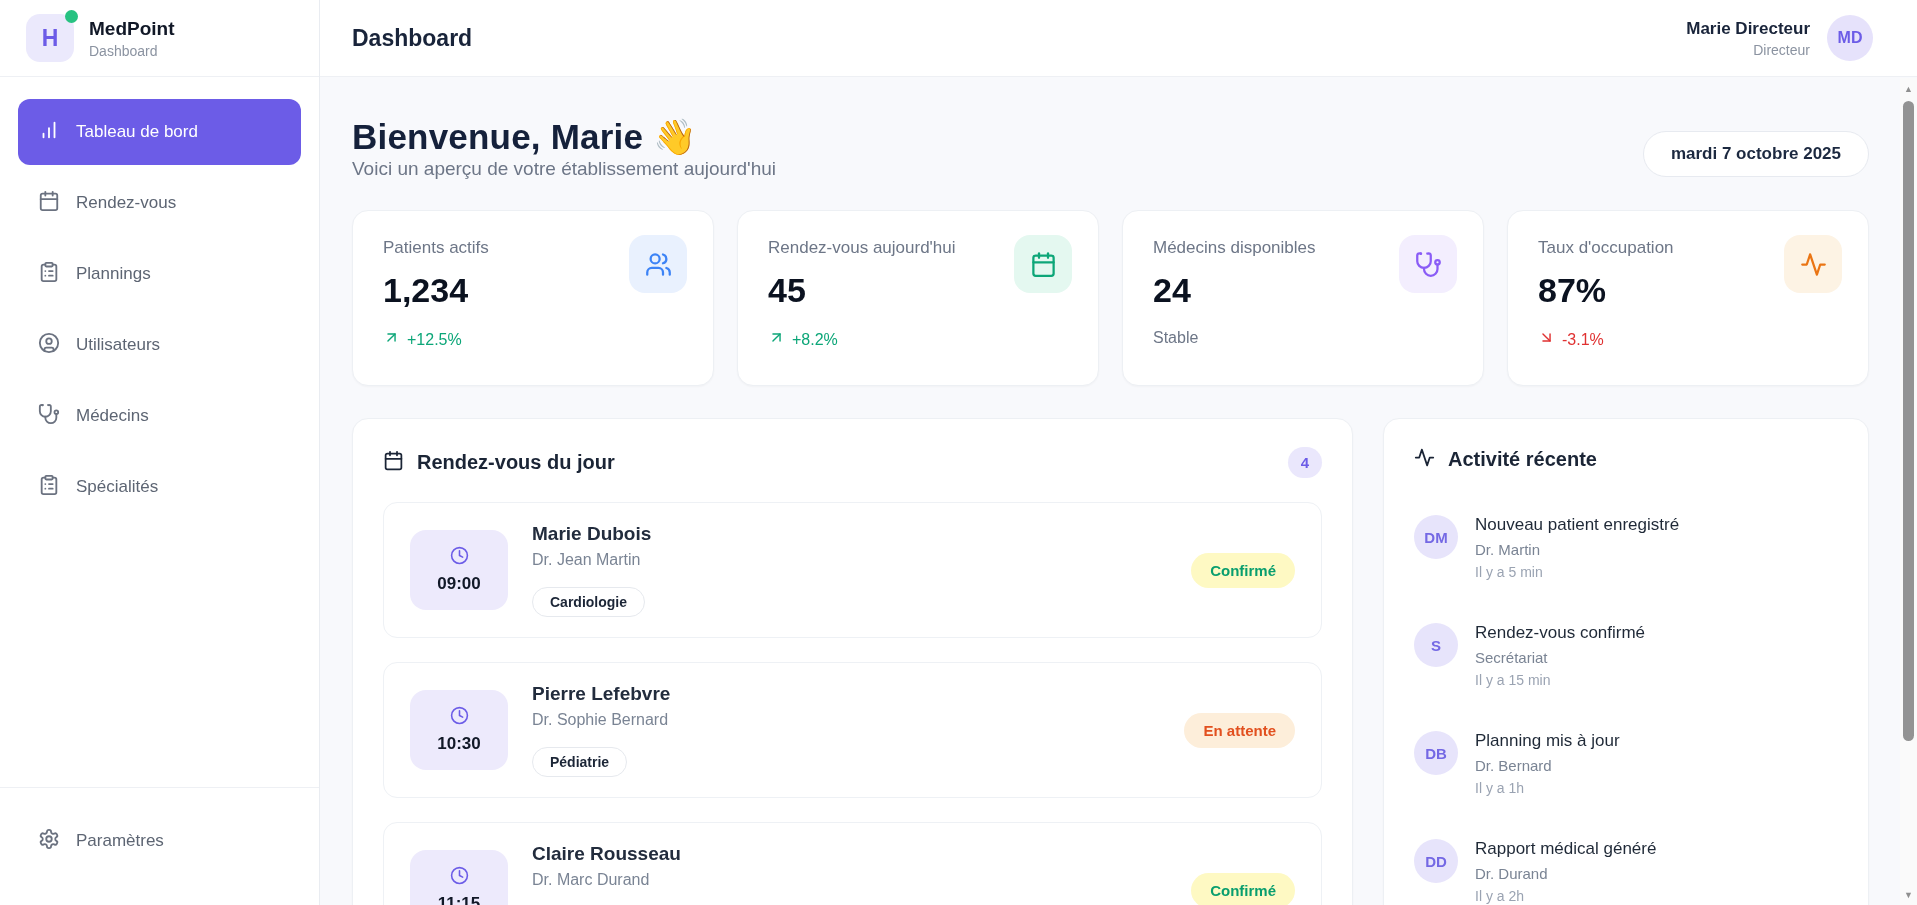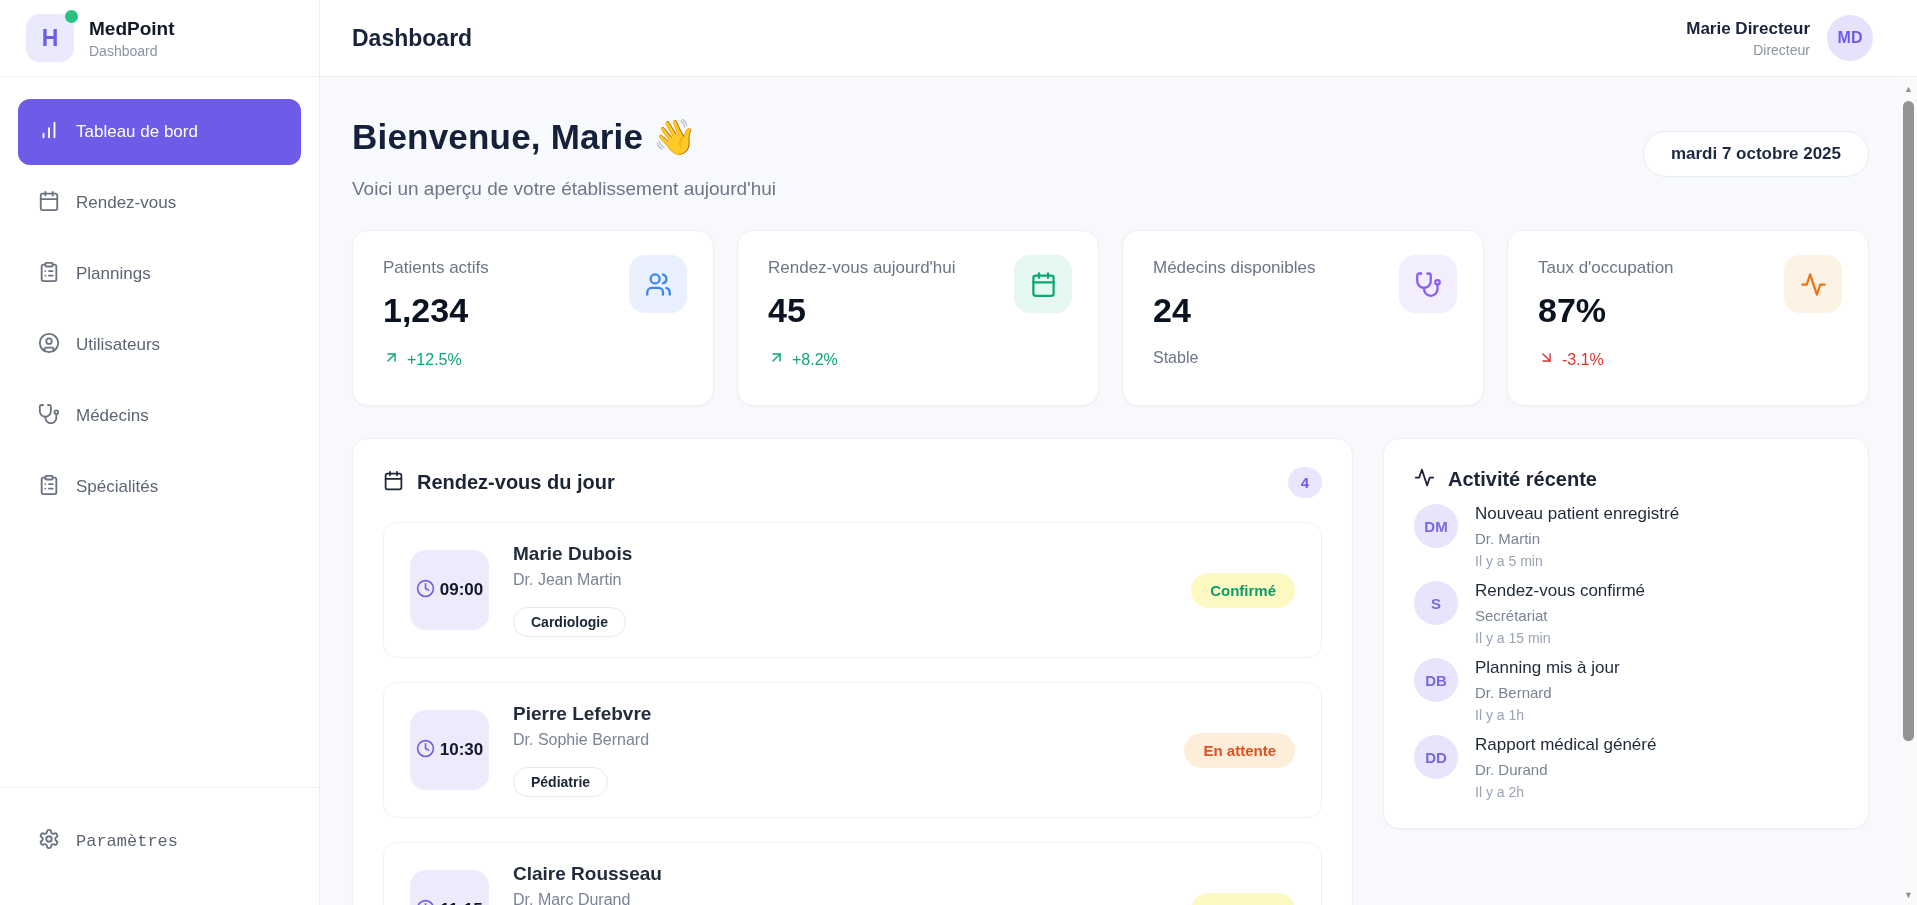--- a/index.html
+++ b/index.html
@@ -17,39 +17,39 @@
   .sidebar-header { height:77px; display:flex; align-items:center; gap:15px; padding:0 26px; border-bottom:1px solid #eef0f4; }
   .logo-box { width:48px; height:48px; border-radius:14px; background:#ebe9fc; position:relative; display:flex; align-items:center; justify-content:center; font-size:23px; font-weight:700; color:#6c5ce7; }
   .logo-dot { position:absolute; top:-4px; right:-4px; width:13px; height:13px; border-radius:50%; background:#27c281; }
   .brand-name { font-size:19px; font-weight:700; color:#111827; }
   .brand-sub { font-size:14px; color:#8b93a1; margin-top:3px; }
   .nav { flex:1; padding:22px 18px; }
   .nav-item { display:flex; align-items:center; gap:16px; height:66px; padding:0 20px; border-radius:12px; color:#5d6573; font-size:17px; margin-bottom:5px; cursor:pointer; }
   .nav-item svg { width:22px; height:22px; color:#6b7280; }
   .nav-item.active { background:#6c5ce7; color:#fff; }
   .nav-item.active svg { color:#fff; }
-  .sidebar-footer { border-top:1px solid #eef0f4; padding:20px 18px 26px;font-family:Liberation Mono, monospace; }
+  .sidebar-footer { border-top:1px solid #eef0f4; padding:20px 18px 26px; }
   .nav-item.danger { color:#e8443a; }
   .nav-item.danger svg { color:#e8443a; }
 
   
   .main { flex:1; height:905px; display:flex; flex-direction:column; position:relative; }
   .topbar { height:77px; min-height:77px; background:#fff; border-bottom:1px solid #eef0f4; display:flex; align-items:center; justify-content:space-between; padding:0 44px 0 32px; }
   .topbar-title { font-size:23px; font-weight:700; color:#19243a; }
   .user-block { display:flex; align-items:center; }
   .user-info { text-align:right; }
   .user-name { font-size:17px; font-weight:600; color:#19243a; }
   .user-role { font-size:14px; color:#8b93a1; margin-top:3px; }
   .avatar { width:46px; height:46px; border-radius:50%; background:#e6e2fb; color:#6c5ce7; font-weight:600; font-size:16px; display:flex; align-items:center; justify-content:center; margin-left:17px; }
 
   .content { flex:1; overflow:hidden; padding:40px 48px 0 32px; }
 
   .welcome-row { display:flex; justify-content:space-between; align-items:flex-start; }
   .welcome-title { font-size:35px; font-weight:700; color:#15213b; letter-spacing:.2px; }
-  .welcome-sub { font-size:19px; color:#6d7687; margin-top:20px; }
+  .welcome-sub { font-size:19px; color:#6d7687; margin-top:0; }
   .date-pill { background:#fff; border:1px solid #e7eaf0; border-radius:9999px; padding:12px 27px; font-size:17px; font-weight:700; color:#1c2940; margin-top:14px; }
 
   
   .stats { display:grid; grid-template-columns:repeat(4,1fr); gap:23px; margin-top:30px; }
   .stat-card { background:#fff; border:1px solid #edf0f4; border-radius:16px; padding:27px 30px; height:176px; position:relative; box-shadow:0 1px 2px rgba(16,24,40,.03); }
   .stat-label { font-size:17px; color:#6d7687; }
   .stat-value { font-size:34px; font-weight:700; color:#0b1220; margin-top:13px; }
   .stat-trend { margin-top:19px; font-size:16px; display:flex; align-items:center; gap:7px; }
   .stat-trend svg { width:17px; height:17px; }
   .trend-up { color:#0ca678; }
@@ -65,31 +65,31 @@
   
   .bottom { display:grid; grid-template-columns:1fr 486px; gap:30px; margin-top:32px; align-items:start; }
   .panel { background:#fff; border:1px solid #edf0f4; border-radius:16px; padding:28px 30px; box-shadow:0 1px 2px rgba(16,24,40,.03); }
   .panel-header { display:flex; align-items:center; gap:13px; }
   .panel-header svg { width:21px; height:21px; color:#1b2536; }
   .panel-title { font-size:20px; font-weight:700; color:#1b2536; }
   .count-badge { margin-left:auto; background:#eae7fc; color:#6c5ce7; font-weight:700; font-size:15px; border-radius:9999px; padding:7px 13px; }
 
   .appt { display:flex; align-items:center; gap:24px; border:1px solid #eef1f5; border-radius:14px; padding:20px 26px; margin-top:24px; min-height:120px; }
   .appt:first-of-type { margin-top:28px; }
-  .time-box { width:79px; height:80px; border-radius:16px; background:#edeafc; display:flex; flex-direction:row; align-items:center; justify-content:center; gap:5px; flex-shrink:0; }
+  .time-box { width:98px; height:80px; border-radius:16px; background:#edeafc; display:flex; flex-direction:column; align-items:center; justify-content:center; gap:5px; flex-shrink:0; }
   .time-box svg { width:19px; height:19px; color:#6c5ce7; }
   .time-text { font-size:17px; font-weight:700; color:#111827; }
   .appt-name { font-size:19px; font-weight:600; color:#222c3d; }
   .appt-doc { font-size:16px; color:#7a8494; margin-top:6px; }
   .spec-pill { display:inline-block; margin-top:18px; background:#fff; border:1px solid #e6e9ee; border-radius:9999px; padding:6px 17px; font-size:14px; font-weight:700; color:#1b2536; }
   .status { margin-left:auto; border-radius:9999px; padding:9px 19px; font-size:15px; font-weight:700; white-space:nowrap; }
   .st-confirmed { background:#fef9c3; color:#099e6e; }
   .st-pending { background:#fdeeda; color:#e2501f; }
 
-  .activity-item { display:flex; gap:17px; margin-top:12px; }
+  .activity-item { display:flex; gap:17px; margin-top:43px; }
   .activity-item:first-of-type { margin-top:30px; }
   .act-avatar { width:44px; height:44px; border-radius:50%; background:#e7e4fb; color:#7468e4; font-size:15px; font-weight:600; display:flex; align-items:center; justify-content:center; flex-shrink:0; }
   .act-title { font-size:17px; color:#1f2937; font-weight:500; }
   .act-sub { font-size:15px; color:#7a8494; margin-top:6px; }
   .act-time { font-size:14px; color:#9aa3b2; margin-top:6px; }
 
   
   .scrollbar { position:absolute; top:78px; right:0; bottom:0; width:17px; background:#fafafa; }
   .sb-arrow { position:absolute; left:0; width:17px; height:17px; display:flex; align-items:center; justify-content:center; color:#8f8f8f; font-size:9px; }
   .sb-arrow.up { top:2px; }

